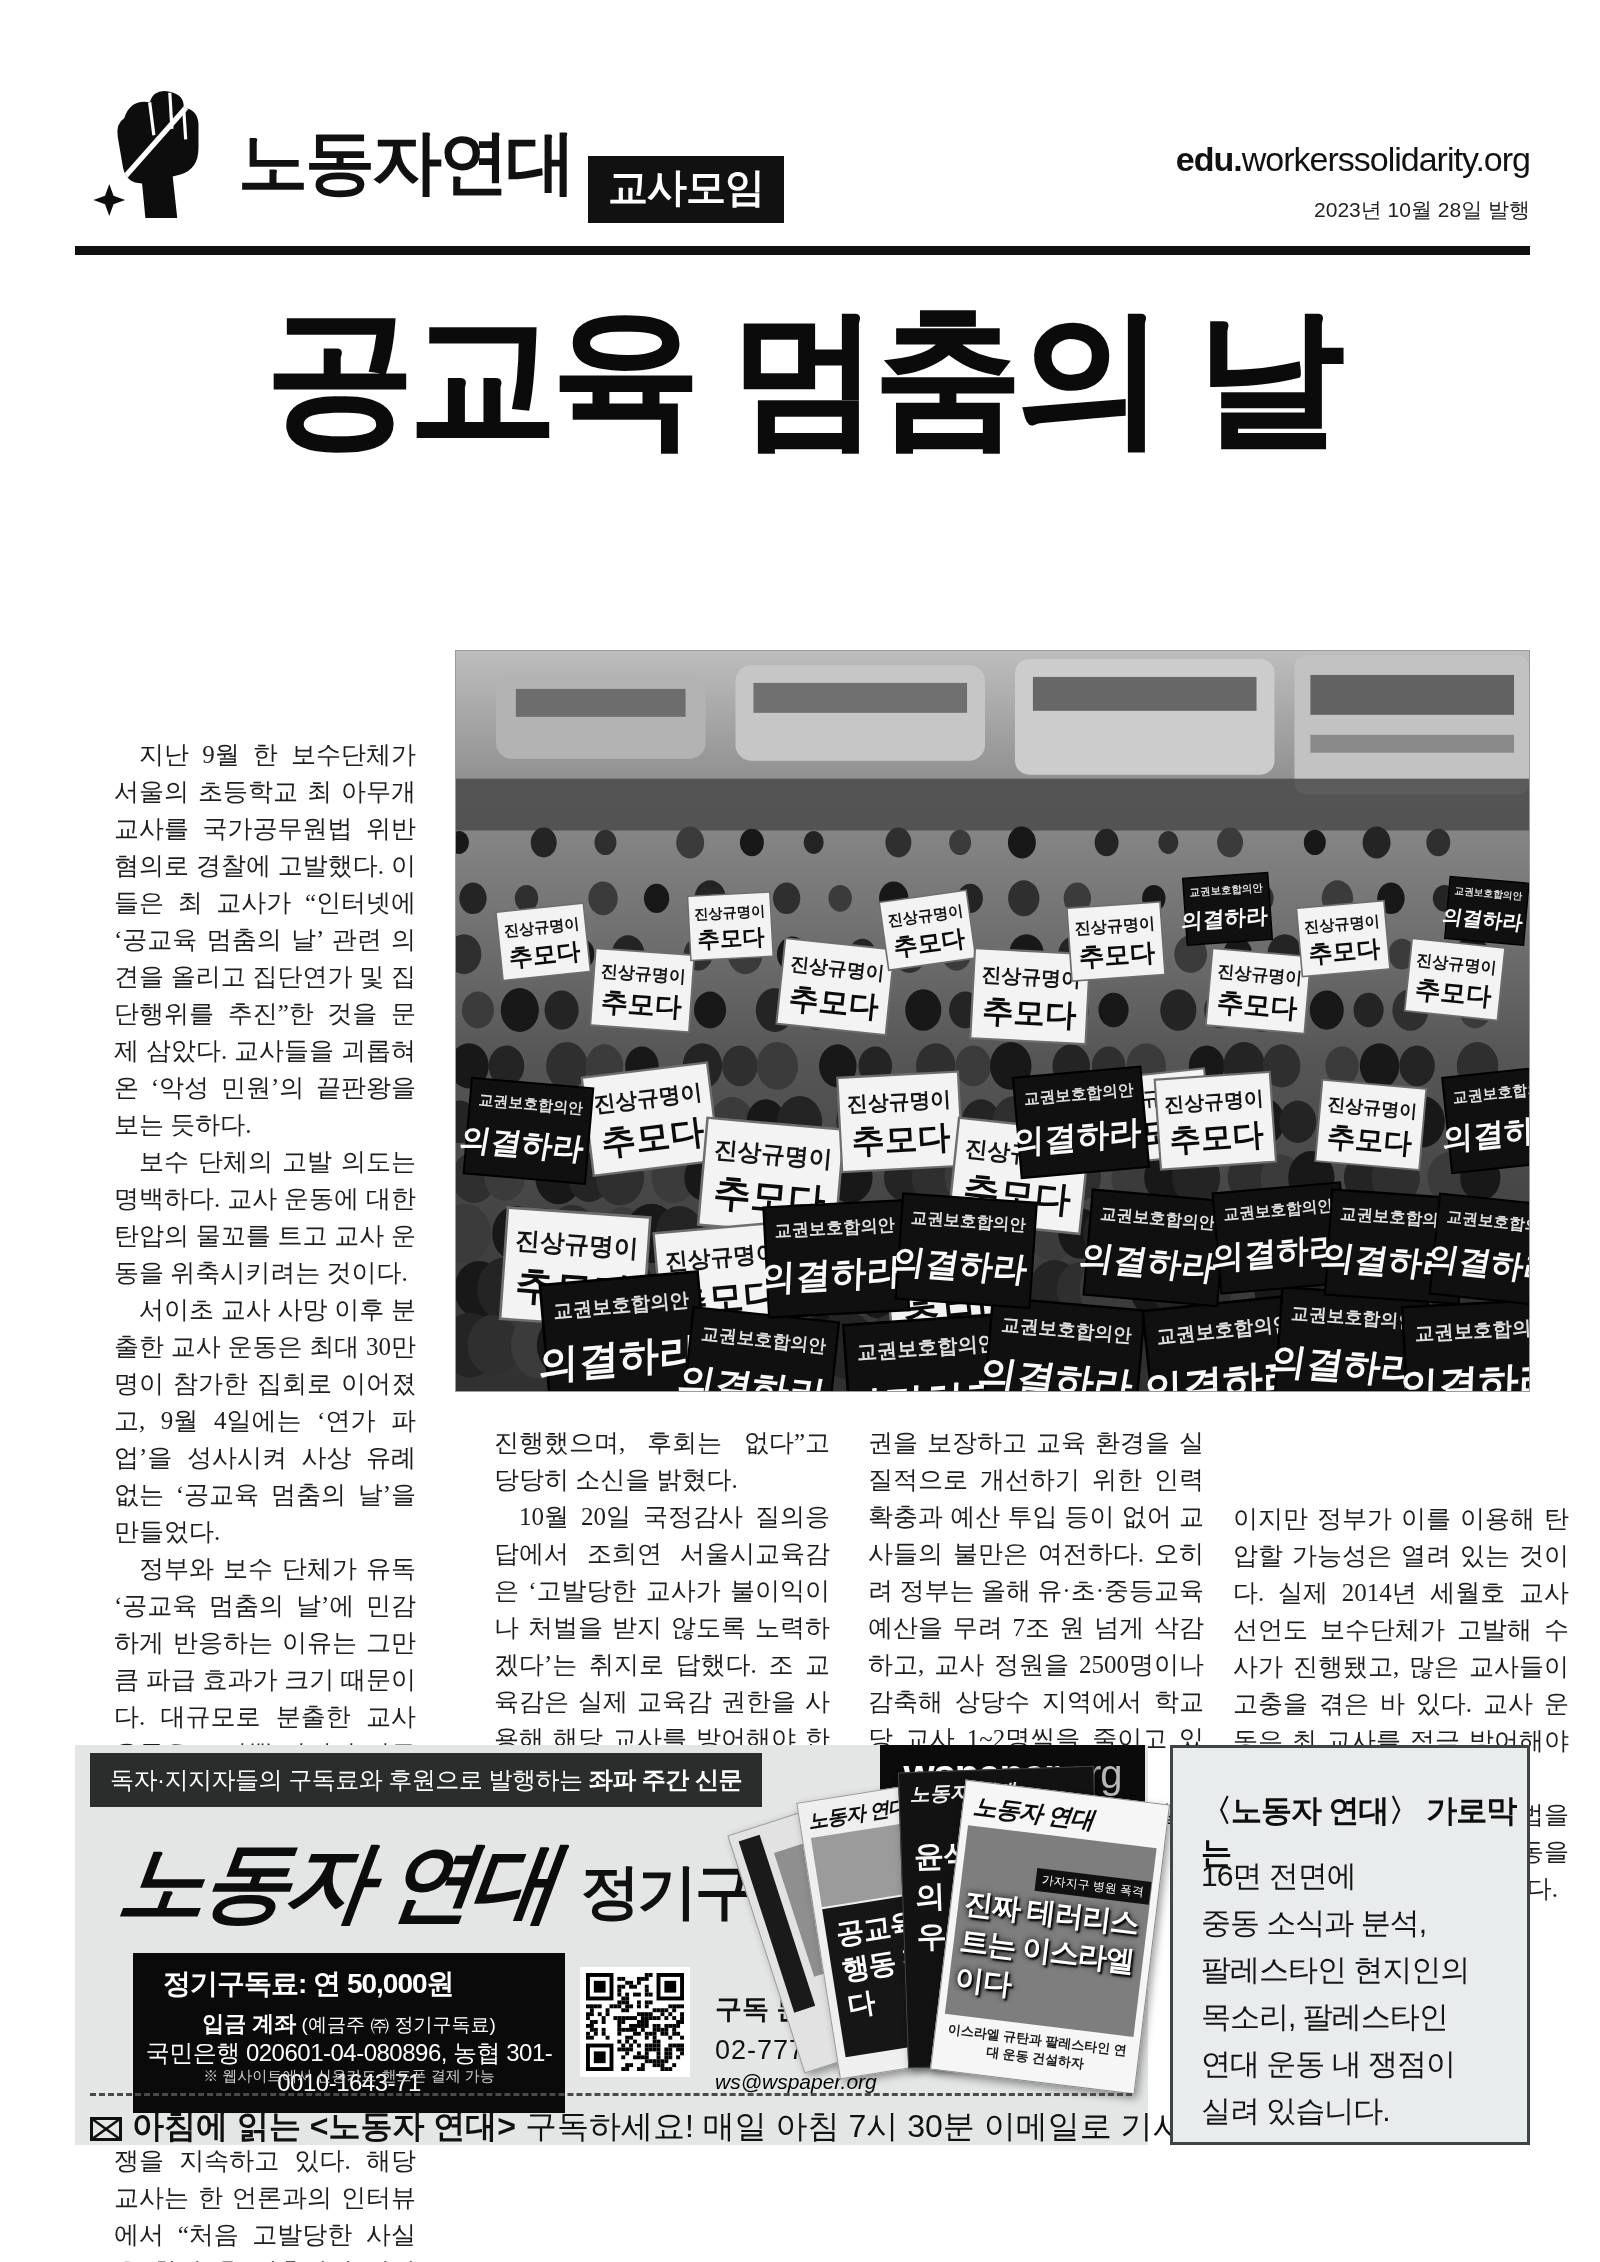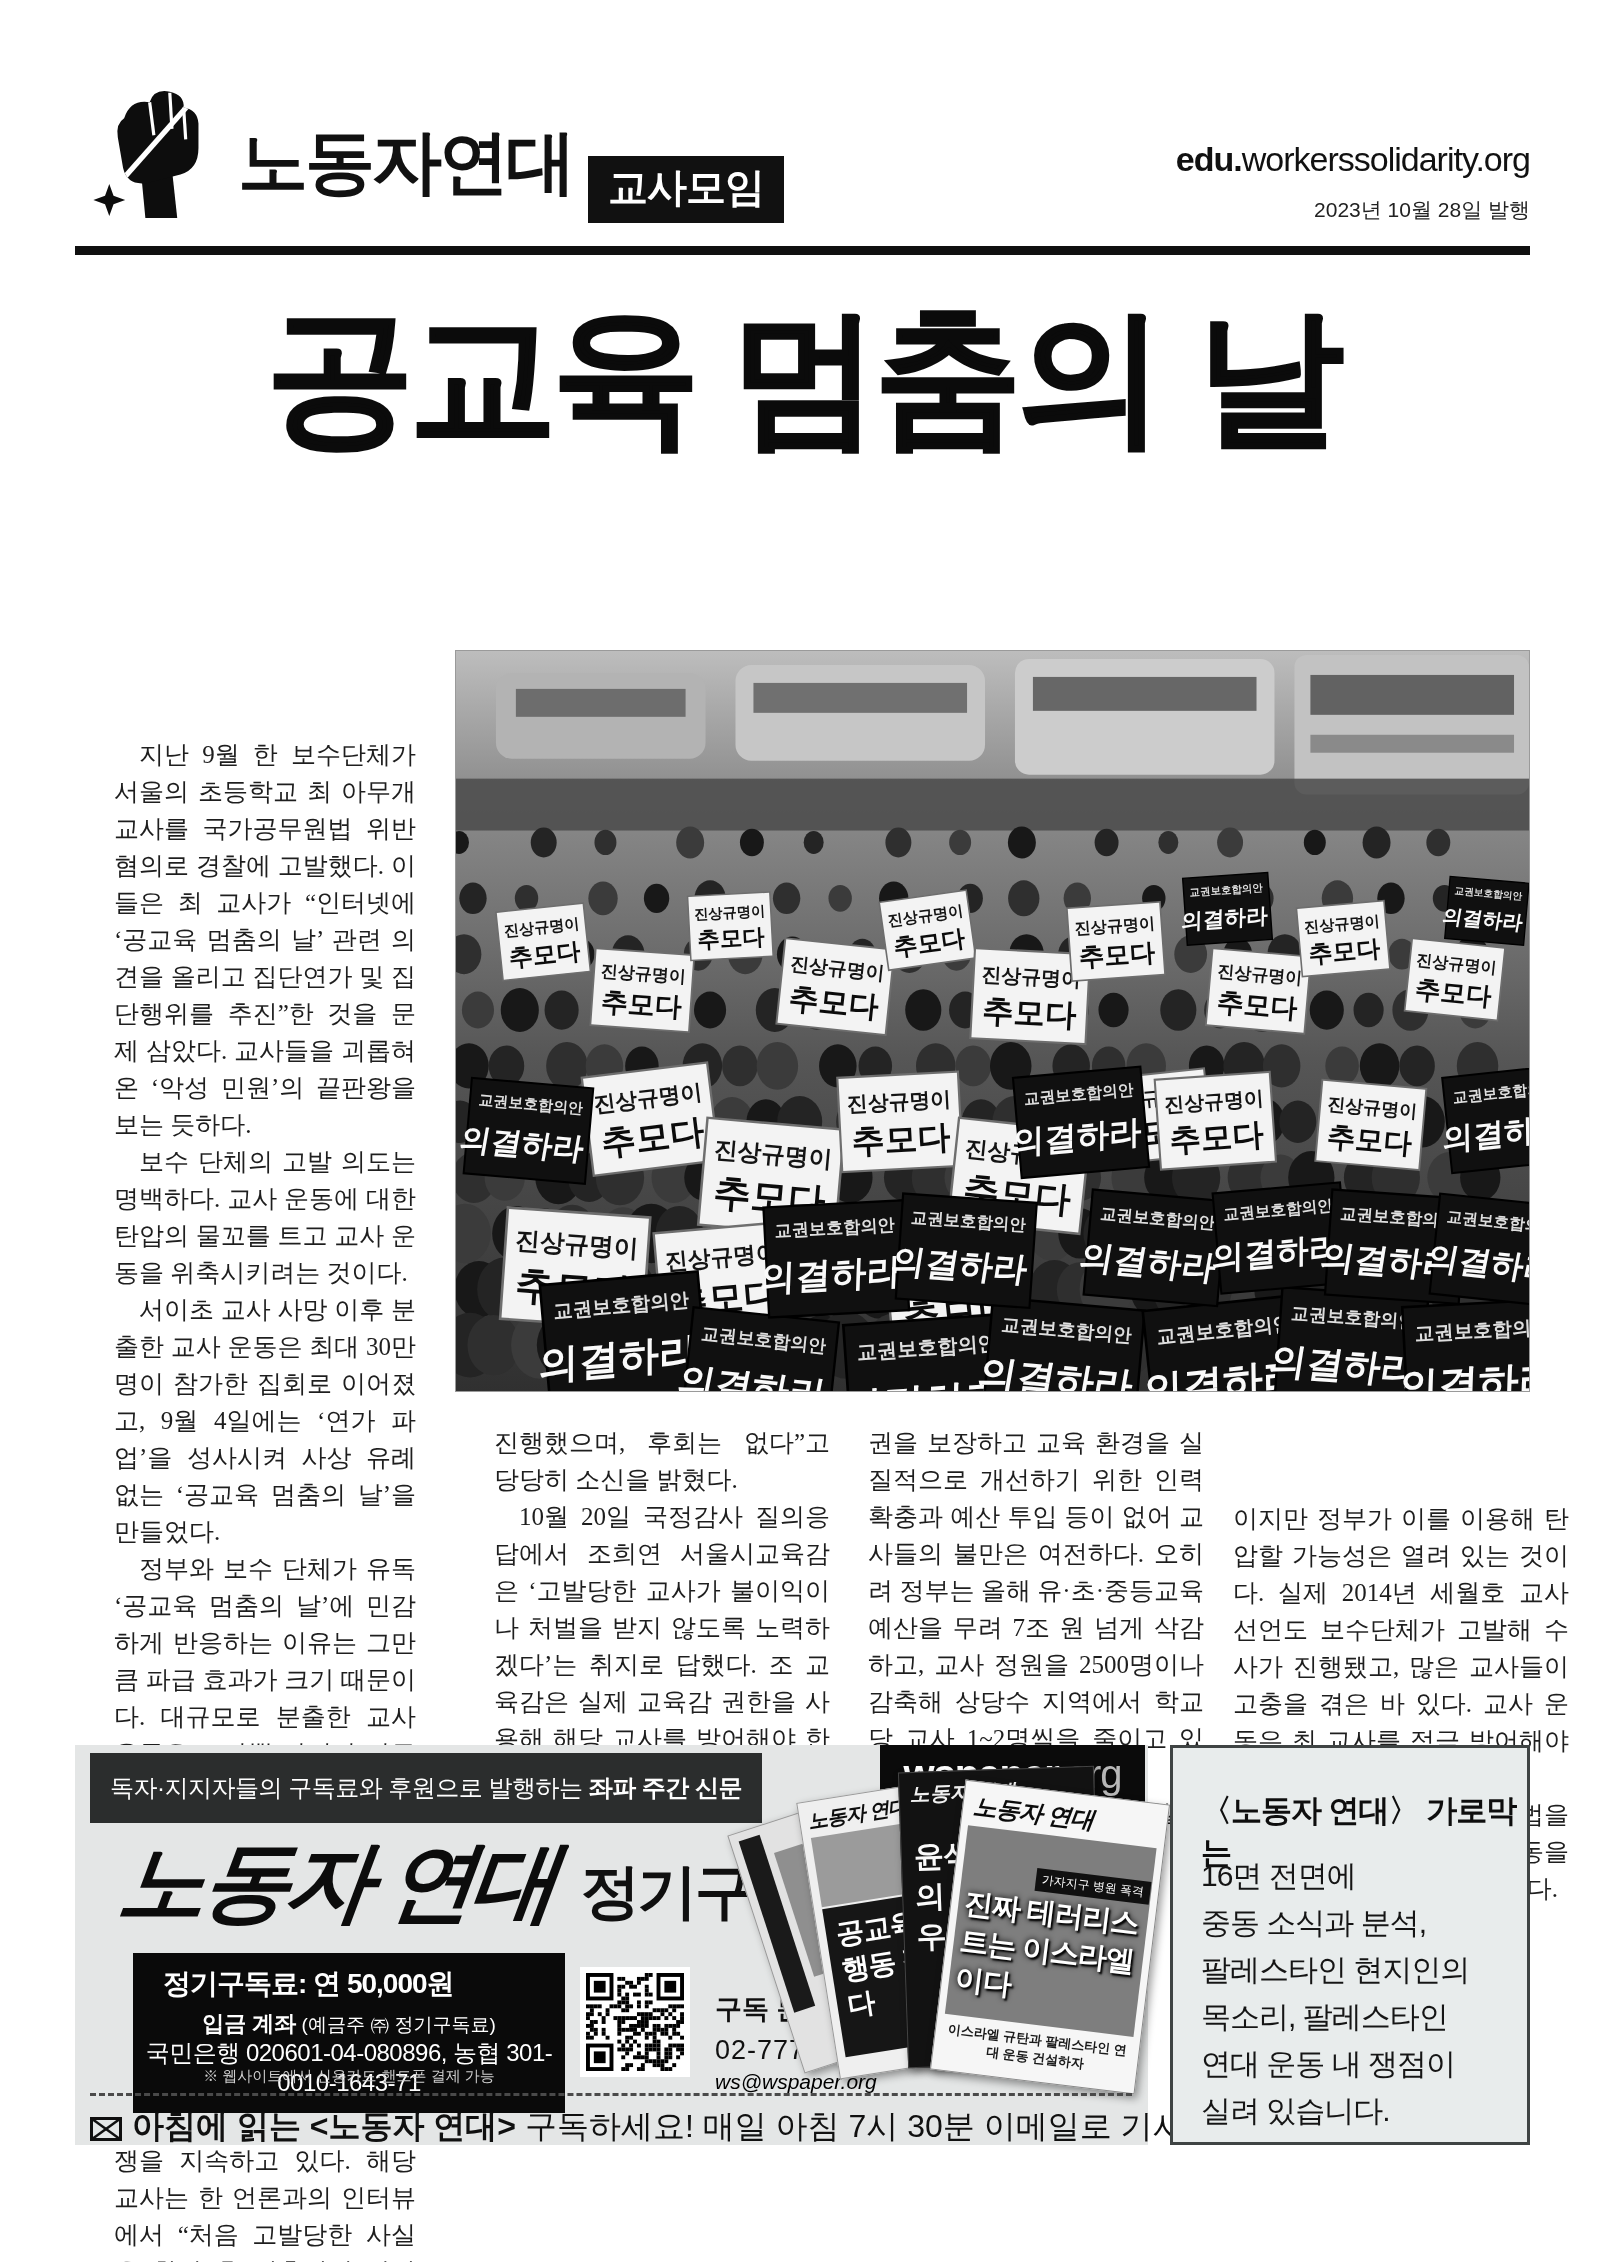--- a/index.html
+++ b/index.html
@@ -27,21 +27,21 @@
   .col2{left:455px;top:1424px;width:336px;}
   .col3{left:829px;top:1424px;width:336px;}
   .col4{left:1194px;top:1500px;width:336px;font-family:Liberation Serif, serif;}
   
   .photo{position:absolute;left:455px;top:650px;width:1075px;height:742px;border:1px solid #9a9a9a;
          box-sizing:border-box;overflow:hidden;background:#777;}
   .photo svg{display:block;width:100%;height:100%;}
   
   .banner{position:absolute;left:75px;top:1745px;width:1073px;height:400px;background:#e4e6e6;}
   .tagline-bar{position:absolute;left:15px;top:8px;height:46px;line-height:46px;background:#2b2d2d;color:#fff;
-               font-size:24px;padding:12px 20px;white-space:nowrap;letter-spacing:-0.5px;}
+               font-size:24px;padding:4px 20px;white-space:nowrap;letter-spacing:-0.5px;}
   .tagline-bar b{font-weight:800;}
   .site-badge{position:absolute;right:3px;top:0;width:265px;height:58px;line-height:58px;background:#0b0b0b;
               text-align:center;font-size:40px;letter-spacing:-1px;}
   .site-badge .w1{color:#fff;font-weight:800;}
   .site-badge .w2{color:#b9b9b9;font-weight:400;}
   .brand-line{position:absolute;left:45px;top:78px;white-space:nowrap;}
   .brand-line>span{display:inline-block;vertical-align:baseline;}
   .brand{font-size:88px;font-style:italic;font-weight:900;letter-spacing:-5px;transform:skewX(-7deg);color:#0c0c0c;}
   .sub-big{font-size:60px;font-weight:900;letter-spacing:-3px;margin-left:26px;color:#101010;}
   .sub-slash{font-size:76px;font-weight:300;margin:0 2px;color:#101010;}

